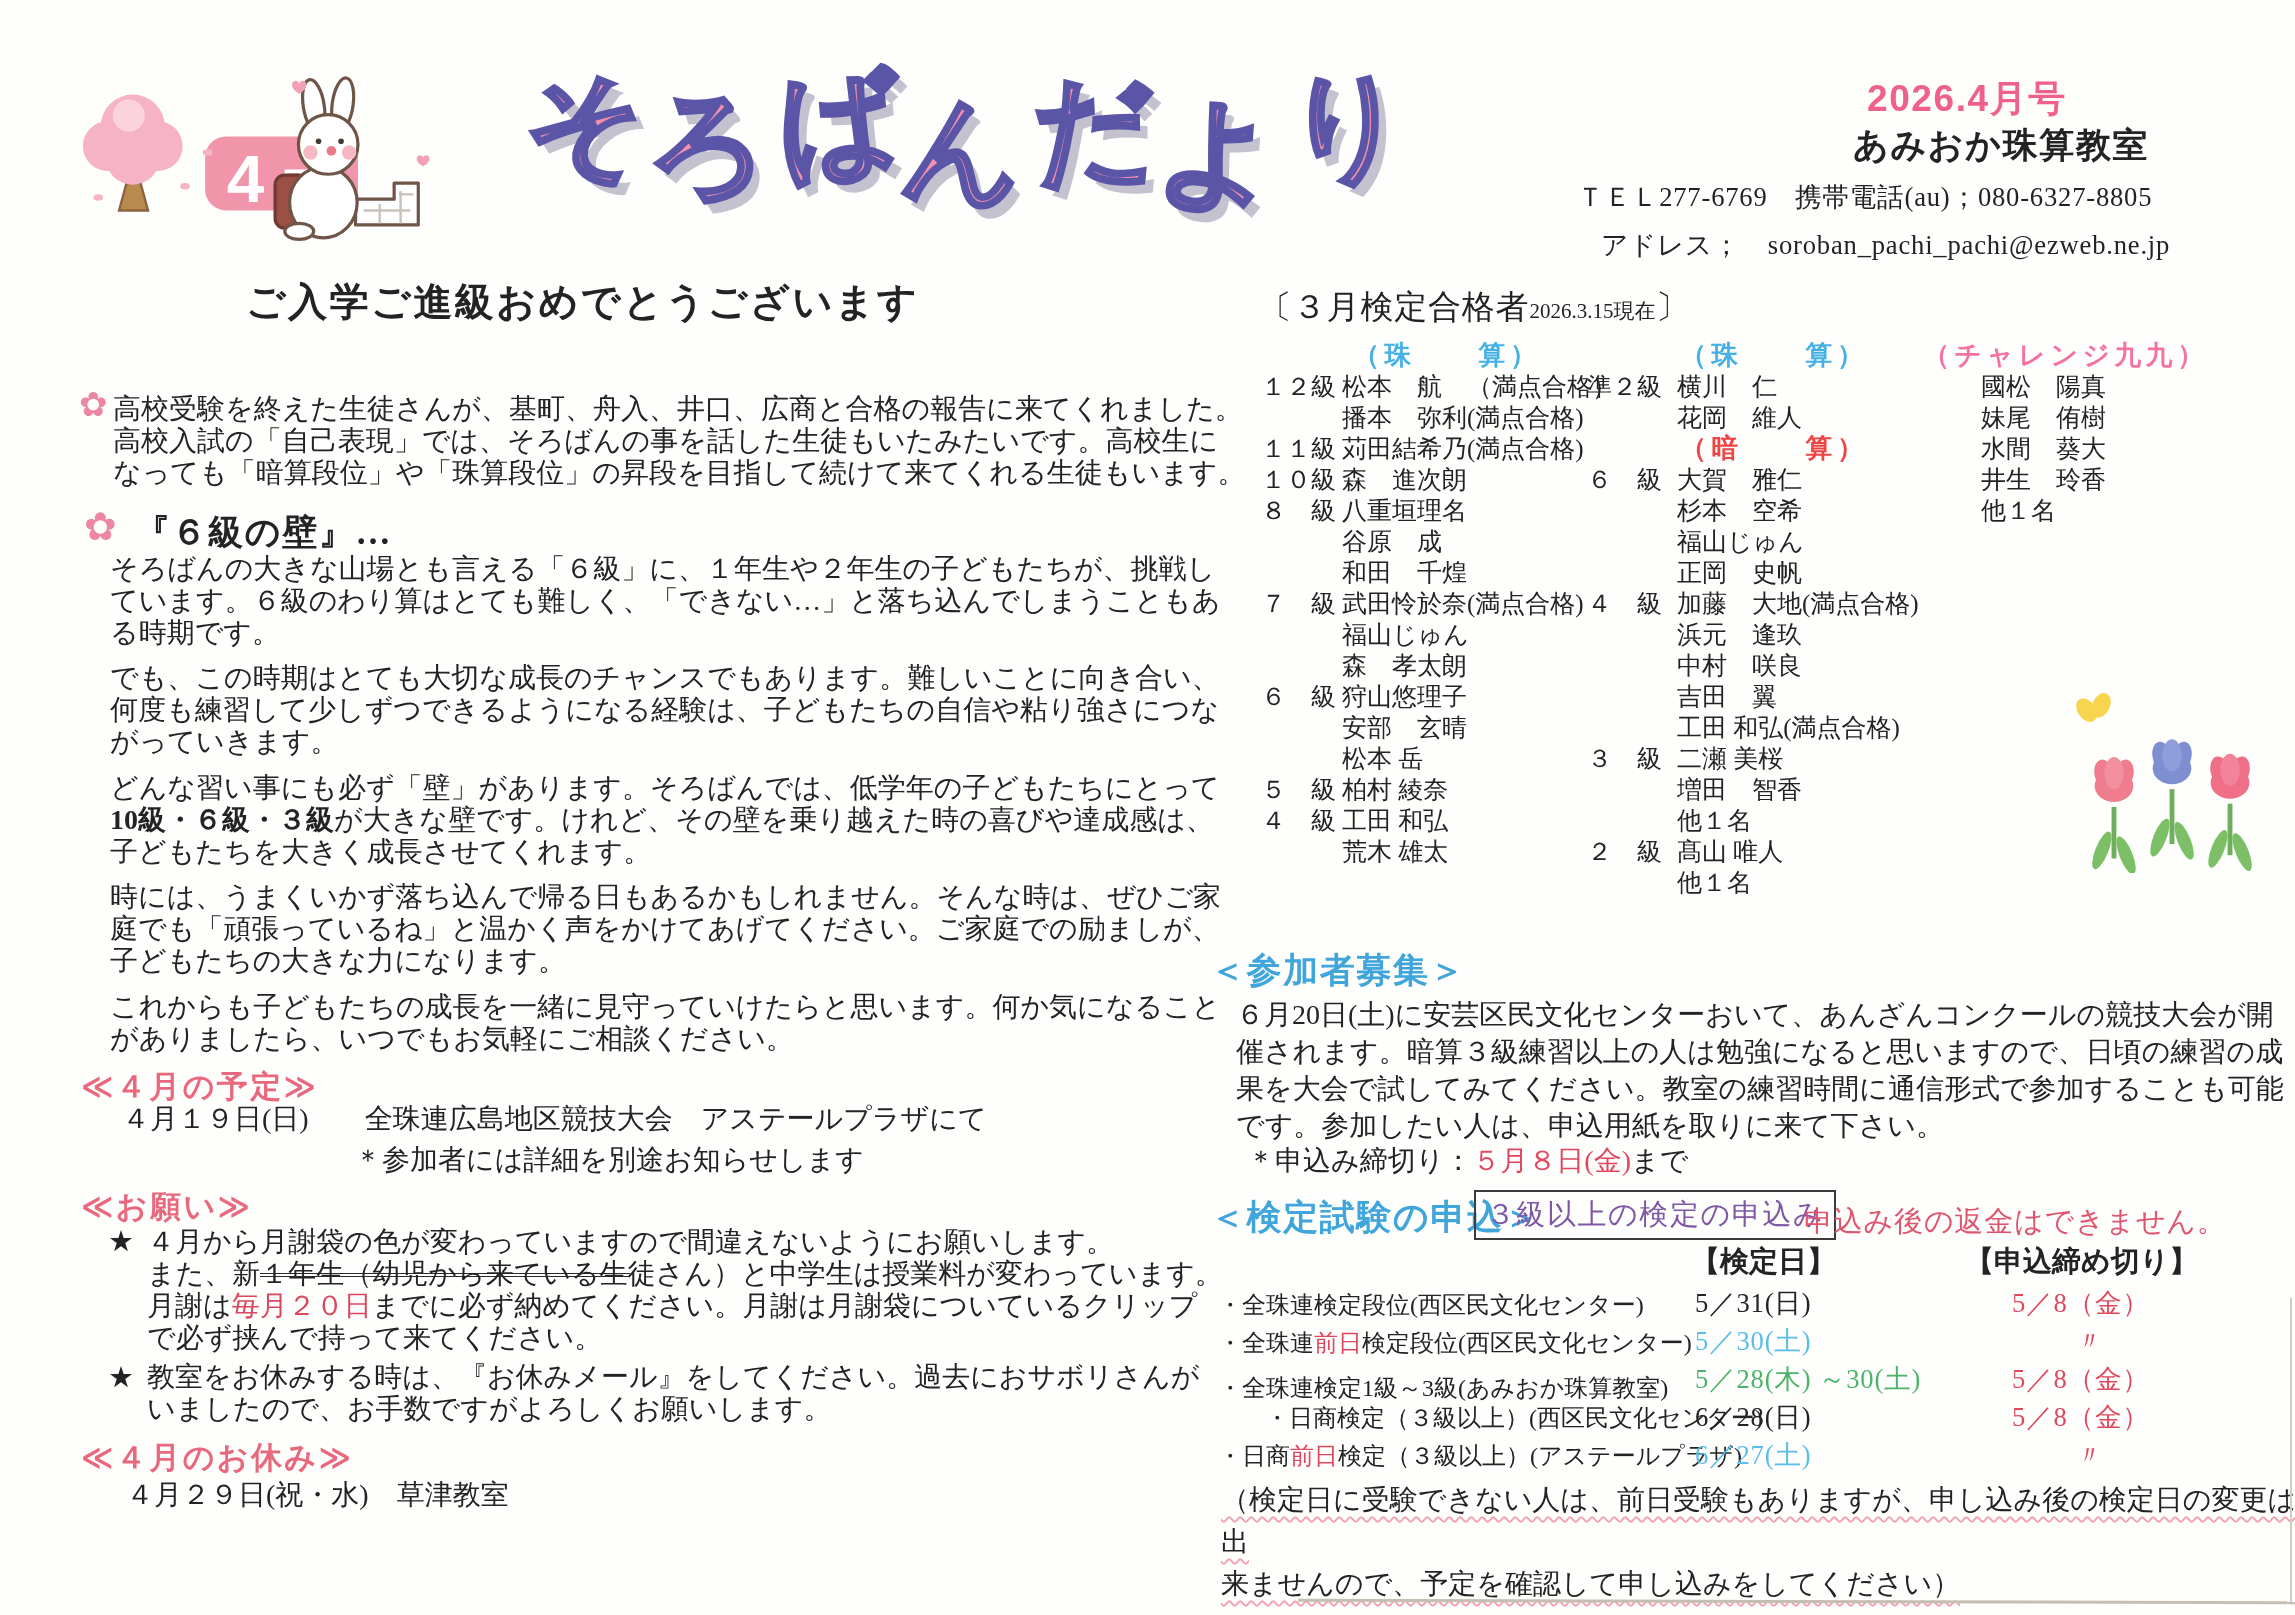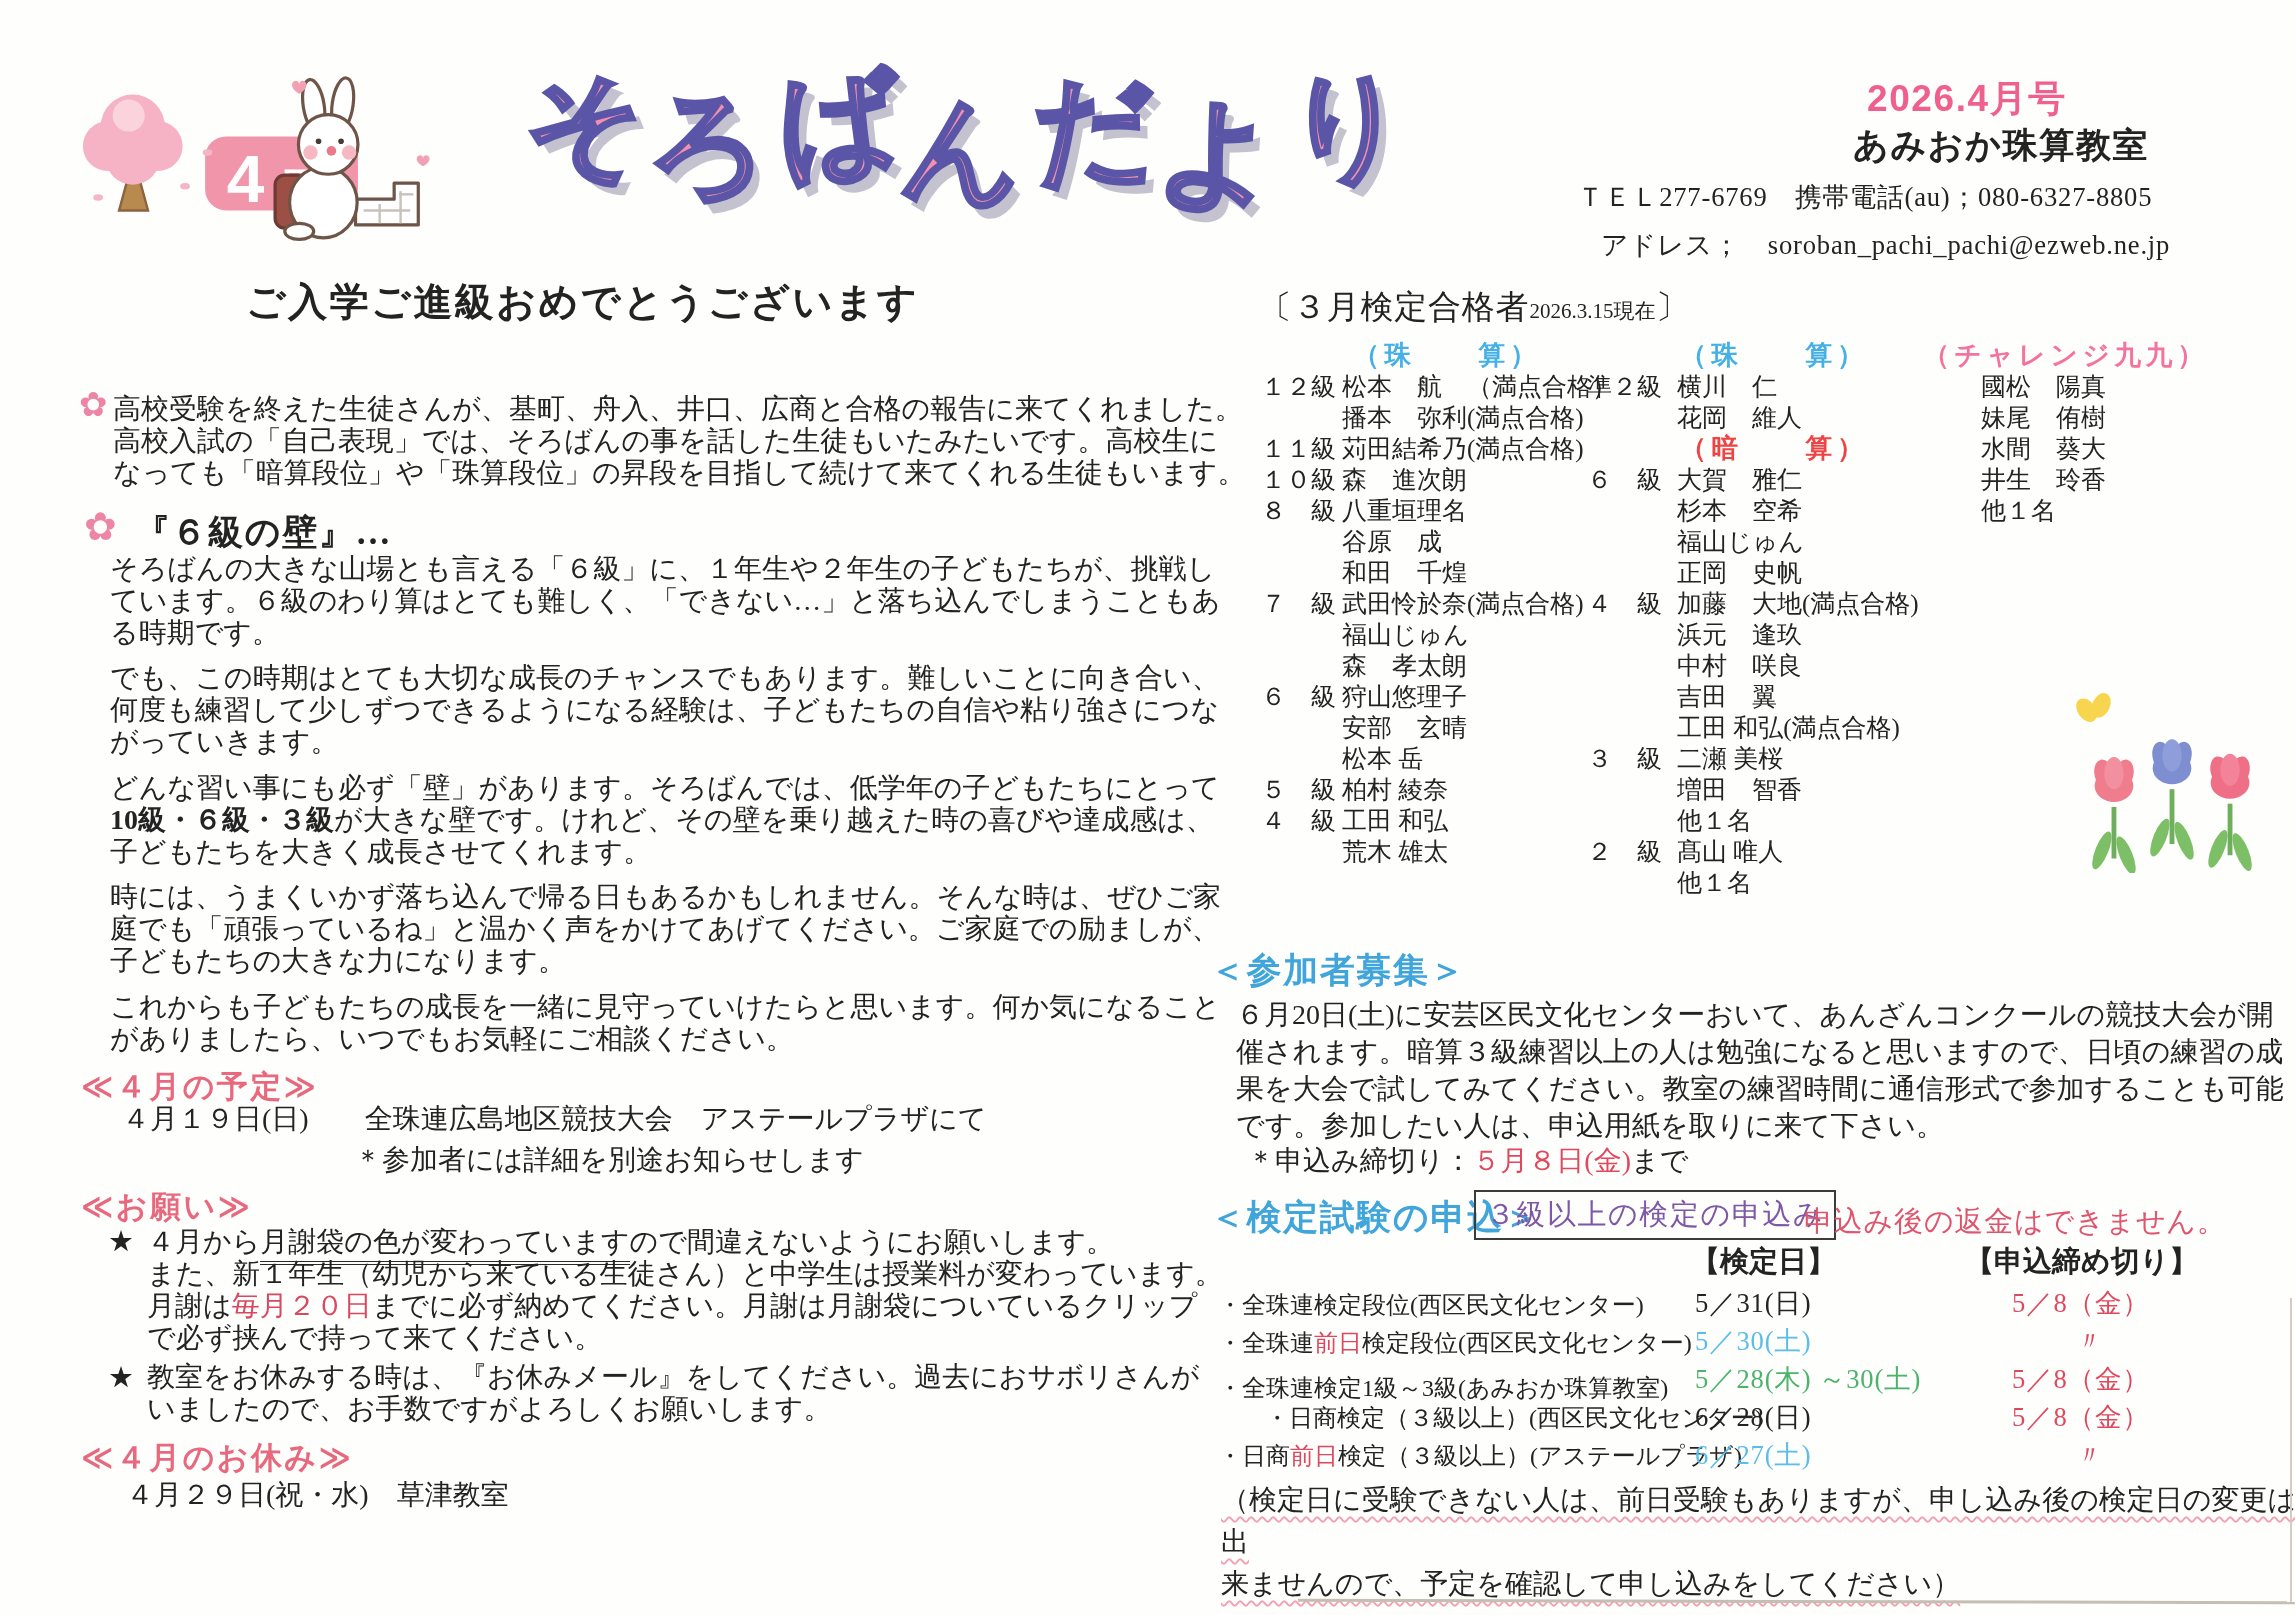--- a/index.html
+++ b/index.html
@@ -26,21 +26,21 @@
   .tel{left:1577px;top:179px;font-size:26.6px;letter-spacing:0.8px;}
   .addr{left:1601px;top:227px;font-size:26.6px;letter-spacing:0.8px;}
 
   
   .greeting{left:246px;top:275px;font-size:39px;font-weight:bold;letter-spacing:2.4px;}
   .body-par{font-size:28px;line-height:32px;width:1192px;letter-spacing:0px;}
   .flower{font-size:34px;color:#ec86a4;line-height:1;}
   .wall-head{left:135px;top:509px;font-size:35px;font-weight:bold;letter-spacing:1.6px;}
   .pink-head{font-size:31px;font-weight:bold;color:#e8697d;letter-spacing:2.4px;}
   .star{font-size:29px;line-height:1;}
-  .dbl-under{border-bottom:4.8px double #2a2a2a;padding-bottom:4px;}
+  .dbl-under{border-bottom:4.8px double #2a2a2a;padding-bottom:16px;}
   .red{color:#d9485e;}
   
   .res-head{left:1259px;top:285px;font-size:33px;letter-spacing:0.8px;}
   .res-head small{font-size:21px;letter-spacing:0;}
   .res-colhead{font-size:26.6px;font-weight:bold;letter-spacing:4.8px;}
   .blue-h{color:#45b0e5;}
   .pink-h{color:#f571a0;}
   .red-h{color:#ef4444;}
   .r-col{font-size:25px;line-height:31px;}
   .r-row .lv{display:inline-block;width:81px;}

